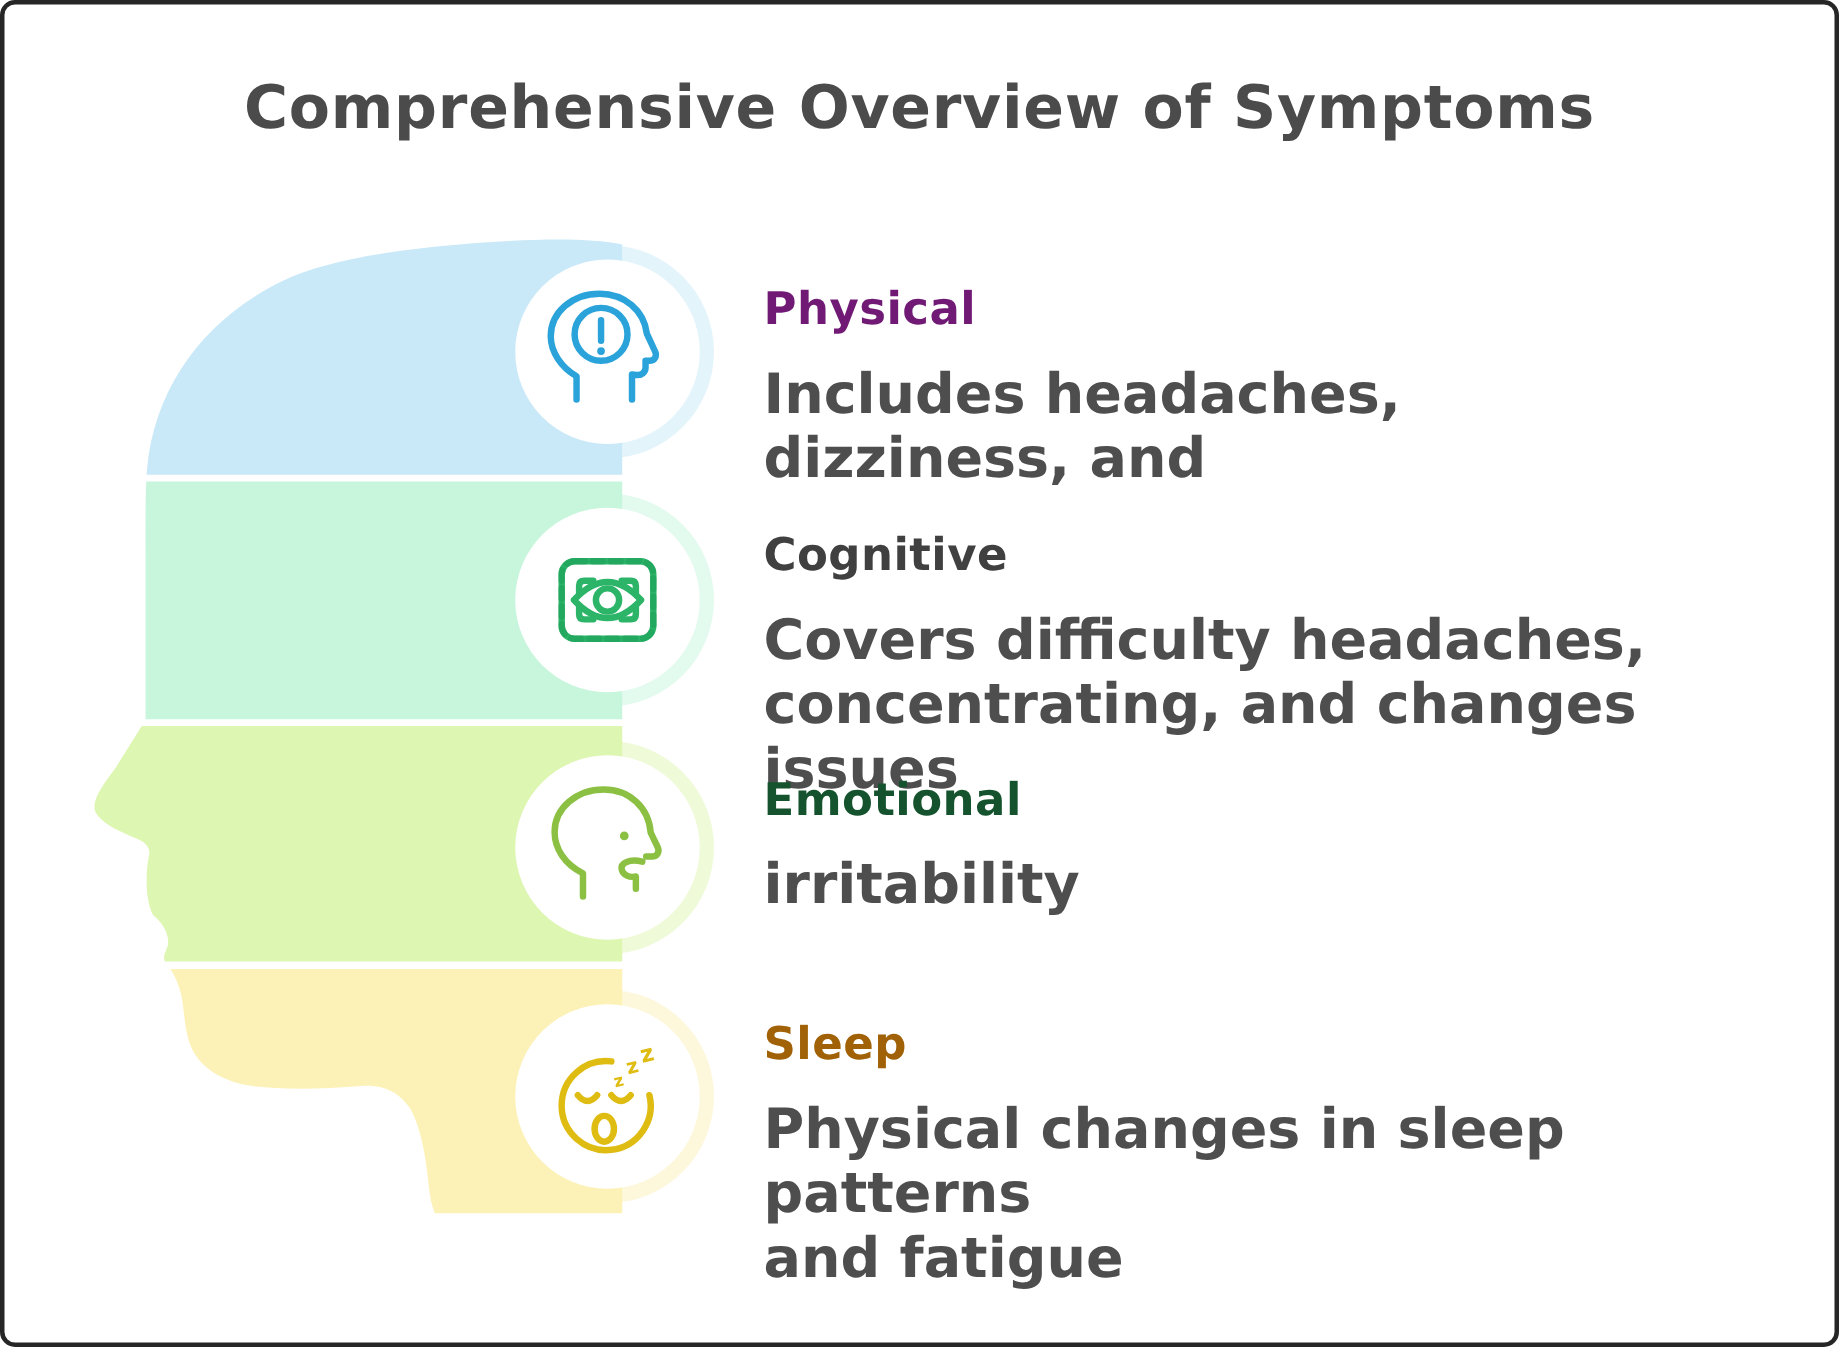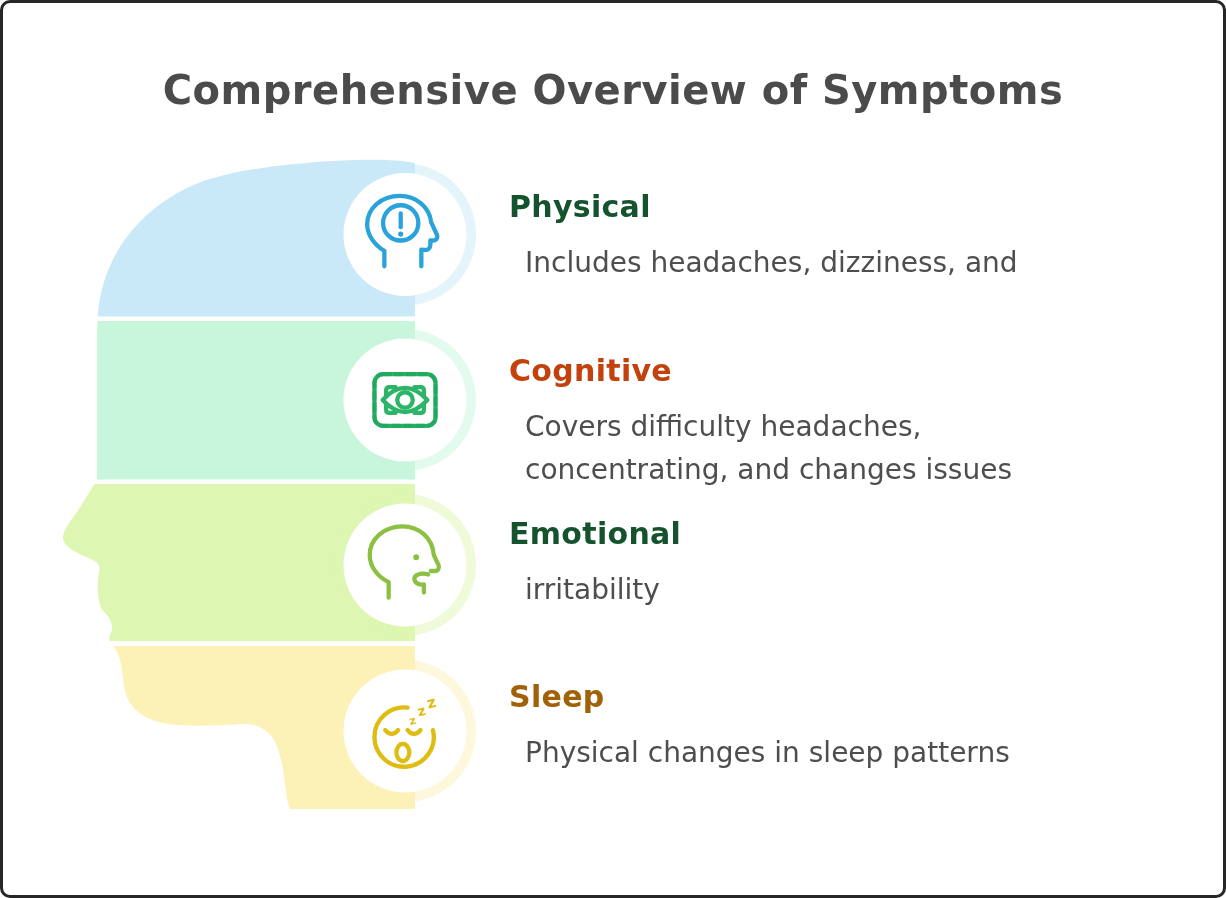--- a/index.html
+++ b/index.html
@@ -7,40 +7,40 @@
     position:relative;
     width:1220px;height:892px;
     background:#ffffff;
     border:3px solid #262626;
     border-radius:10px;
     overflow:hidden;
     font-family:"DejaVu Sans",sans-serif;
   }
   .title{
     position:absolute;top:46px;left:0;right:0;
-    margin:18px;
+    margin:0;
     text-align:center;
     font-size:40px;
     font-weight:800;
     letter-spacing:.5px;
   }
   .head-svg{position:absolute;left:0;top:0;}
   .sections{position:absolute;left:506px;top:0;width:640px;}
   .section{position:absolute;left:0;width:640px;}
   .section h3{
     margin:0 0 17px 0;
     font-size:30px;
     font-weight:800;
     letter-spacing:.3px;
   }
   .section p{
-    margin:16px;
-    font-size:28px;
+    margin:0;
+    font-size:37px;
     line-height:43px;
-    font-weight:400;
+    font-weight:700;
   }
   .section p span{display:block;}
   .s1{top:186px;} .s2{top:350px;} .s3{top:513px;} .s4{top:676px;}
   .icon-stroke{fill:none;stroke-width:5;stroke-linecap:round;stroke-linejoin:round;}
   .zzz{font-family:"DejaVu Sans",sans-serif;font-weight:bold;}
 </style>
 </head>
 <body>
 
 <div class="canvas">
@@ -123,42 +123,43 @@
       <ellipse cx="47.5" cy="75" rx="7.5" ry="10"></ellipse>
       <text class="zzz" x="56" y="43" font-size="13" stroke="none" transform="rotate(-14 56 43)" fill="#dfbc12">z</text>
       <text class="zzz" x="66" y="33" font-size="16" stroke="none" transform="rotate(-14 66 33)" fill="#dfbc12">z</text>
       <text class="zzz" x="77" y="24" font-size="18" stroke="none" transform="rotate(-14 77 24)" fill="#dfbc12">z</text>
     </g>
   </svg>
 
   <div class="sections" style="color: rgb(78, 78, 78);">
 
     <div class="section s1">
-      <h3 style="color: #14532d;">Physical</h3>
+      <h3 style="color: #701a75;">Physical</h3>
       <p>
         <span>Includes headaches, dizziness, and</span>
       </p>
     </div>
 
     <div class="section s2">
-      <h3 style="color: #c2410c;">Cognitive</h3>
+      <h3 style="color: #404040;">Cognitive</h3>
       <p>
         <span>Covers difficulty headaches,</span>
         <span>concentrating, and changes issues</span>
       </p>
     </div>
 
     <div class="section s3">
       <h3 style="color: #14532d;">Emotional</h3>
       <p>
         <span>irritability</span>
       </p>
     </div>
 
     <div class="section s4">
       <h3 style="color: #a16207;">Sleep</h3>
       <p>
         <span>Physical changes in sleep patterns</span>
+        <span>and fatigue</span>
       </p>
     </div>
 
   </div>
 </div>
 
 </body></html>

